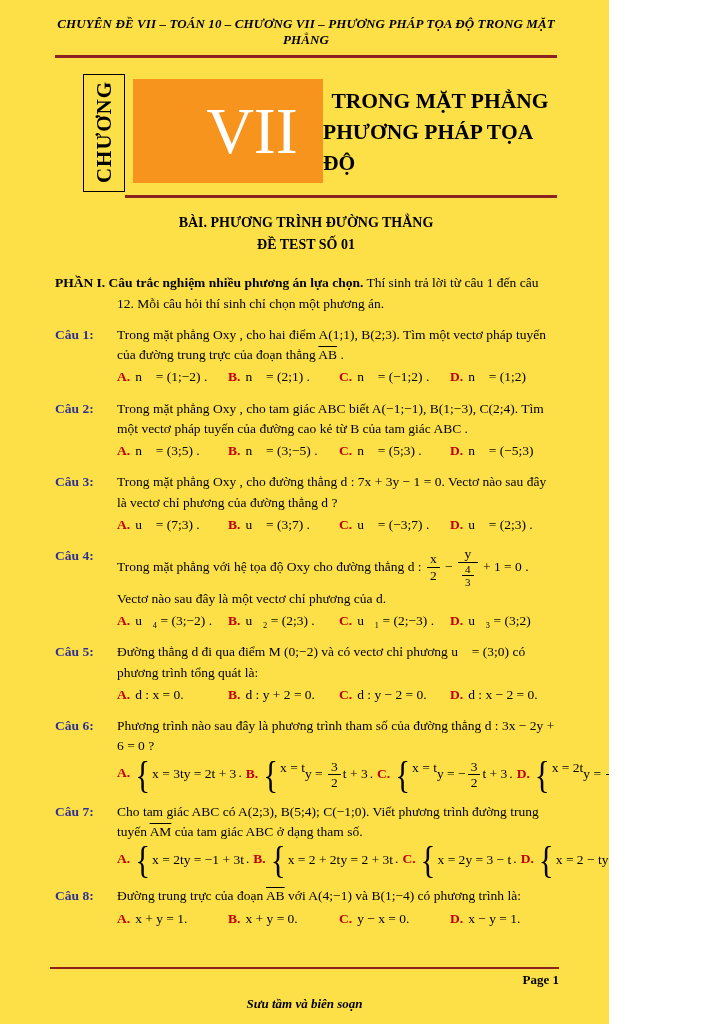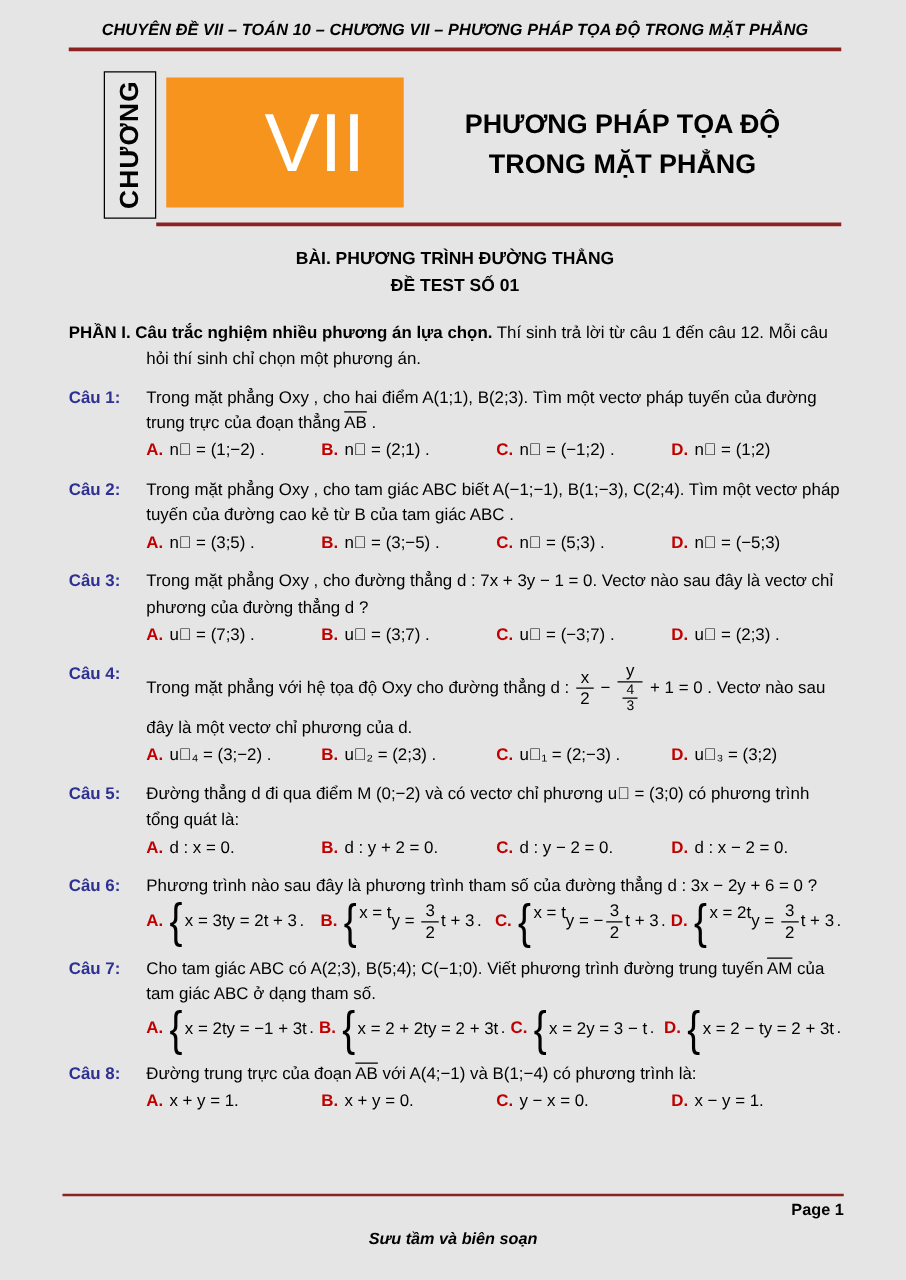--- a/index.html
+++ b/index.html
@@ -1,18 +1,18 @@
 <!DOCTYPE html>
 <html style="--accent: #F7941E; --rule: #8B2323; --qblue: #2E3192; --ored: #C00000;"><head>
 <meta charset="utf-8">
 <style>
   html, body { margin:0; padding:0; background:#fff; }
   .page {
-    position:relative; width:725px; height:1024px; background:#e5e5e5; color:#000;
-    font-family:Liberation Sans, sans-serif; font-size:13.5px; box-sizing:border-box;
+    position:relative; width:609px; height:1024px; background:#fde047; color:#000;
+    font-family:Liberation Serif, serif; font-size:13.5px; box-sizing:border-box;
     padding:16px 52px 0 55px; overflow:hidden;
   }
   .doc-header { text-align:center; font-weight:bold; font-style:italic; font-size:13px; letter-spacing:0.1px; }
   .top-rule { height:2.5px; background:var(--rule,#8B2323); margin-top:7px; }
 
   .banner { display:flex; align-items:flex-start; margin:16px 0 0 28px; }
   .vert-box { width:42px; height:118px; border:1.6px solid #000; display:flex; align-items:center; justify-content:center; box-sizing:border-box; }
   .vert-label { writing-mode:vertical-rl; transform:rotate(180deg); font-weight:bold; font-size:21px; letter-spacing:1px; }
   .num-box { width:142px; height:104px; margin:5px 0 0 8px; background:var(--accent,#F7941E); display:flex; align-items:center; justify-content:center;padding-left:48px; }
   .chapter-num { color:#fff; font-size:66px; line-height:1; }
@@ -36,43 +36,43 @@
   .frac { display:inline-flex; flex-direction:column; align-items:center; vertical-align:middle; margin:0 2px; line-height:1.15; text-align:center; }
   .frac .num { padding:0 3px; }
   .frac .den { border-top:1px solid #000; padding:0 3px; }
   .frac .frac { font-size:0.82em; margin:0 1px; }
 
   .cases { display:inline-flex; align-items:center; vertical-align:middle; margin-right:2px; }
   .cases .brace { font-size:31px; line-height:1; transform:scaleY(1.25); margin-right:2px; font-weight:400; }
   .case-lines { display:inline-flex; flex-direction:row; }
   .case-line { line-height:1.3; white-space:nowrap; }
 
-  .footer { position:absolute; left:50px; right:50px; bottom:26px; }
+  .footer { position:absolute; left:50px; right:50px; bottom:12px; }
   .footer-rule { height:2.5px; background:var(--rule,#8B2323); }
   .page-number { text-align:right; font-weight:bold; font-size:13px; margin-top:3px; }
   .credit { text-align:center; font-weight:bold; font-style:italic; font-size:13px; margin-top:8px; }
 </style>
 </head>
 <body>
 
 <div class="page">
 
   <div class="doc-header">CHUYÊN ĐỀ VII – TOÁN 10 – CHƯƠNG VII – PHƯƠNG PHÁP TỌA ĐỘ TRONG MẶT PHẲNG</div>
   <div class="top-rule"></div>
 
   <div class="banner">
     <div class="vert-box">
       <div class="vert-label">CHƯƠNG</div>
     </div>
     <div class="num-box">
       <div class="chapter-num">VII</div>
     </div>
     <div class="banner-heading">
+      <div>TRONG MẶT PHẲNG</div>
       <div>PHƯƠNG PHÁP TỌA ĐỘ</div>
-      <div>TRONG MẶT PHẲNG</div>
     </div>
   </div>
   <div class="banner-rule"></div>
 
   <div class="lesson">
     <div>BÀI. PHƯƠNG TRÌNH ĐƯỜNG THẲNG</div>
     <div>ĐỀ TEST SỐ 01</div>
   </div>
 
   <div class="part">

